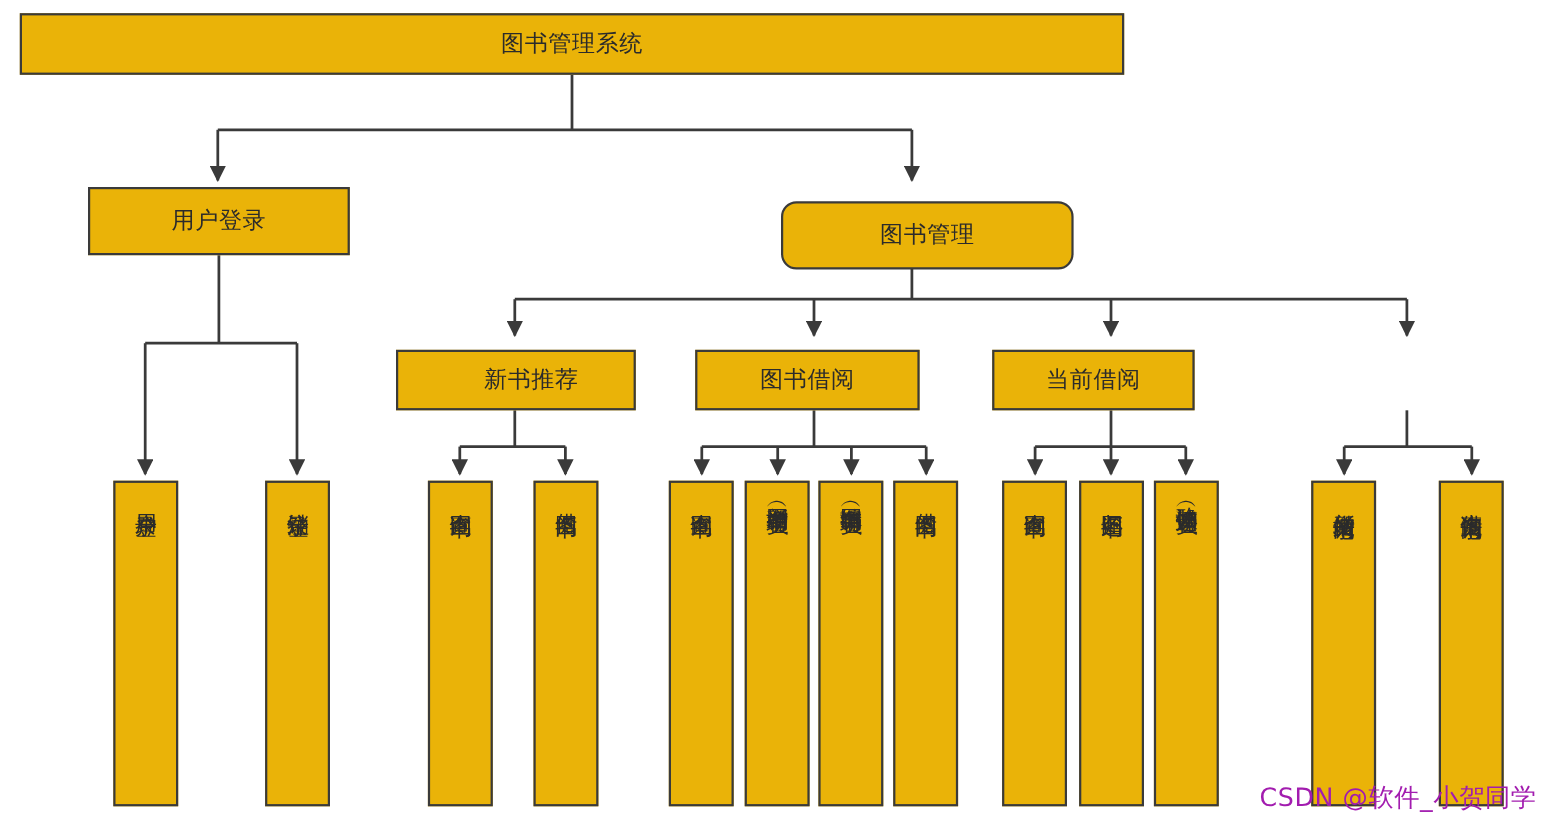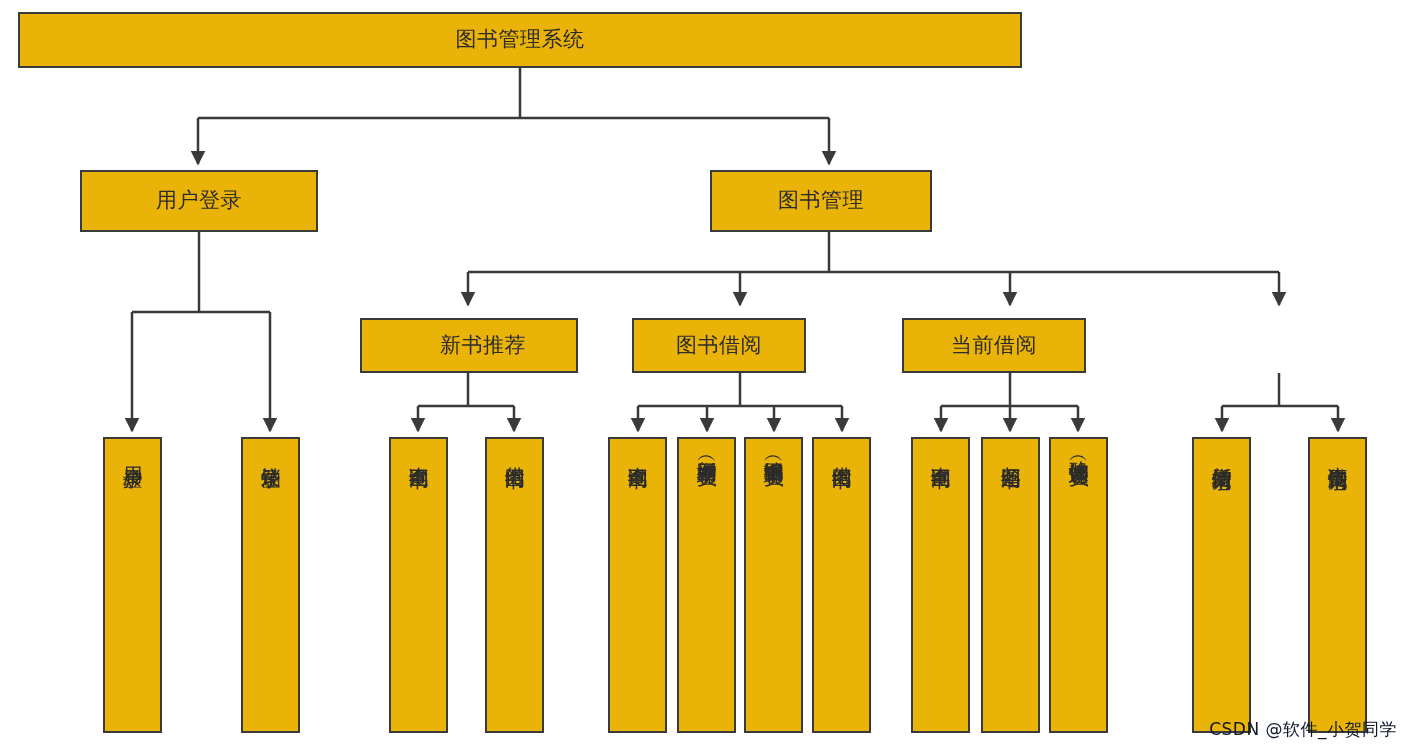--- a/index.html
+++ b/index.html
@@ -56,22 +56,22 @@
     white-space: nowrap;
     color: #2b2b2b;
   }
   .vlabel-tall {
     padding-top: 0;
   }
   #watermark {
     position: absolute;
     right: 8px;
     bottom: 6px;
-    font-size: 17px;
-    color: #0f172a;
+    font-size: 23px;
+    color: #a21caf;
     letter-spacing: 0.5px;
     white-space: nowrap;
     font-family: "DejaVu Sans", "Liberation Sans", sans-serif;
   }
 </style>
 </head>
 <body>
 
 <div id="canvas">
 
@@ -127,28 +127,28 @@
     </g>
   </svg>
 
   <div class="node node-h" style="left:18px; top:12px; width:1004px; height:56px;">
     <span>图书管理系统</span>
   </div>
 
   <div class="node node-h" style="left:80px; top:170px; width:238px; height:62px;">
     <span>用户登录</span>
   </div>
-  <div class="node node-h" style="left:710px; top:170px; width:222px; height:62px;">
+  <div class="node node-h" style="left:710px; top:183px; width:266px; height:62px;border-radius:14px;">
     <span>图书管理</span>
   </div>
 
   <div class="node node-h" style="left:360px; top:318px; width:218px; height:55px;padding-left:28px;">
     <span>新书推荐</span>
   </div>
-  <div class="node node-h" style="left:632px; top:318px; width:174px; height:55px;">
+  <div class="node node-h" style="left:632px; top:318px; width:204px; height:55px;">
     <span>图书借阅</span>
   </div>
   <div class="node node-h" style="left:902px; top:318px; width:184px; height:55px;">
     <span>当前借阅</span>
   </div>
 
   <div class="node node-v" style="left:103px; top:437px; width:59px; height:296px;">
     <span class="vlabel">用户登录</span>
   </div>
   <div class="node node-v" style="left:241px; top:437px; width:59px; height:296px;">

